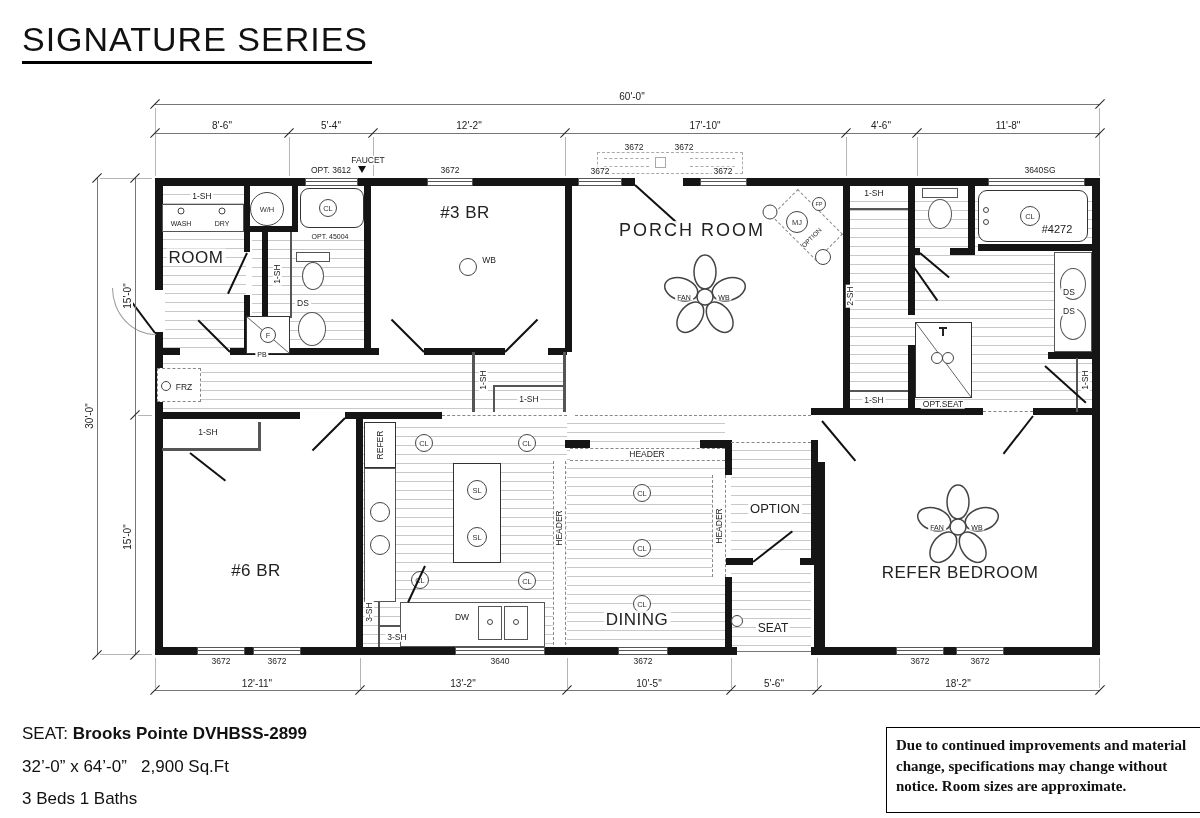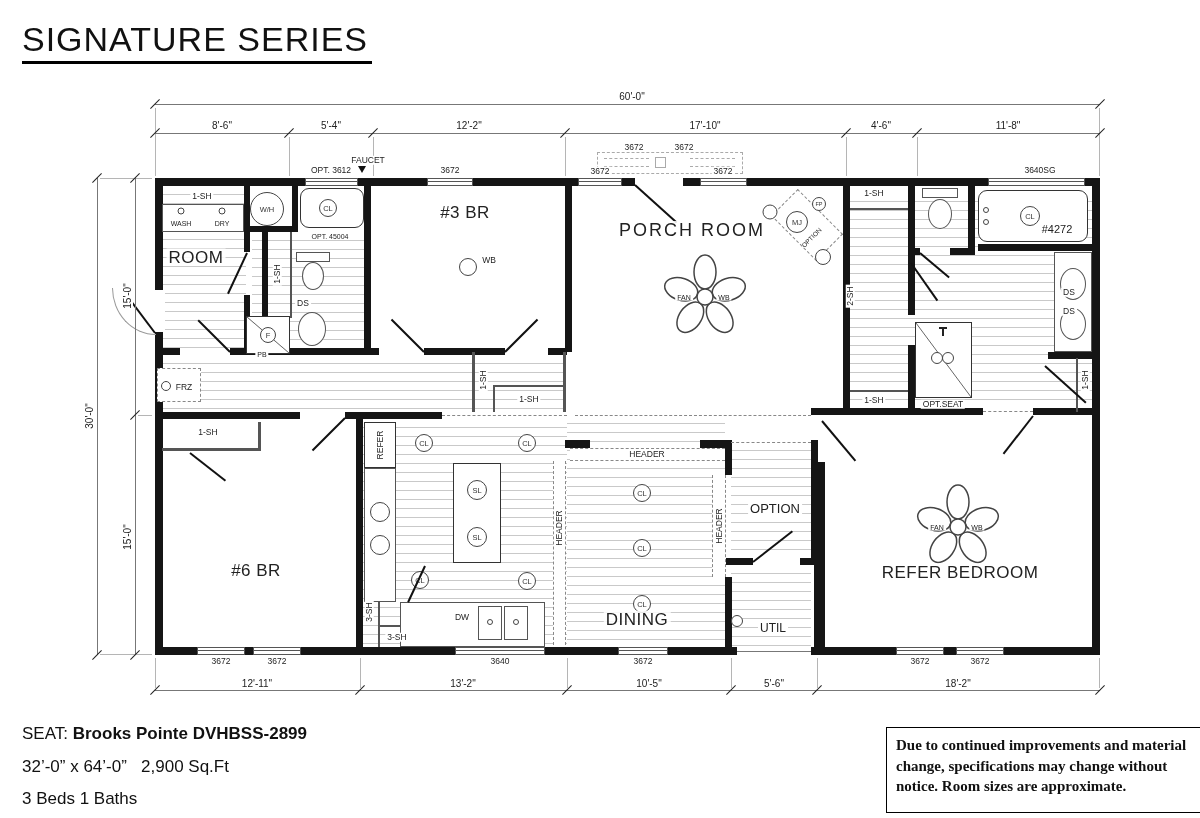--- a/index.html
+++ b/index.html
@@ -265,21 +265,21 @@
 <div class="dash-h" style="left:690px;top:158px;width:45px;border-color:#aaa"></div>
 <div class="dash-h" style="left:690px;top:166px;width:45px;border-color:#aaa"></div>
 <div class="abs" style="left:655px;top:157px;width:11px;height:11px;border:1.5px solid #aaa;z-index:0;box-sizing:border-box"></div>
 
 <div class="lbl room" style="left:196px;top:257px">ROOM</div>
 <div class="lbl room" style="left:465px;top:212px">#3 BR</div>
 <div class="lbl room" style="left:692px;top:230px;font-size:18px;letter-spacing:2px">PORCH ROOM</div>
 <div class="lbl room" style="left:256px;top:570px">#6 BR</div>
 <div class="lbl room" style="left:637px;top:619px">DINING</div>
 <div class="lbl" style="left:775px;top:508px;font-size:13px">OPTION</div>
-<div class="lbl" style="left:773px;top:628px;font-size:12px">UTIL</div>
+<div class="lbl" style="left:773px;top:628px;font-size:12px">SEAT</div>
 <div class="lbl room" style="left:960px;top:572px">REFER BEDROOM</div>
 
 <div class="lbl sm" style="left:202px;top:196px">1-SH</div>
 <div class="lbl sm vlbl" style="left:277px;top:274px">1-SH</div>
 <div class="lbl sm vlbl" style="left:483px;top:380px">1-SH</div>
 <div class="lbl sm" style="left:529px;top:399px">1-SH</div>
 <div class="lbl sm" style="left:208px;top:432px">1-SH</div>
 <div class="lbl sm" style="left:874px;top:193px">1-SH</div>
 <div class="lbl sm" style="left:874px;top:400px">1-SH</div>
 <div class="lbl sm vlbl" style="left:1085px;top:380px">1-SH</div>

